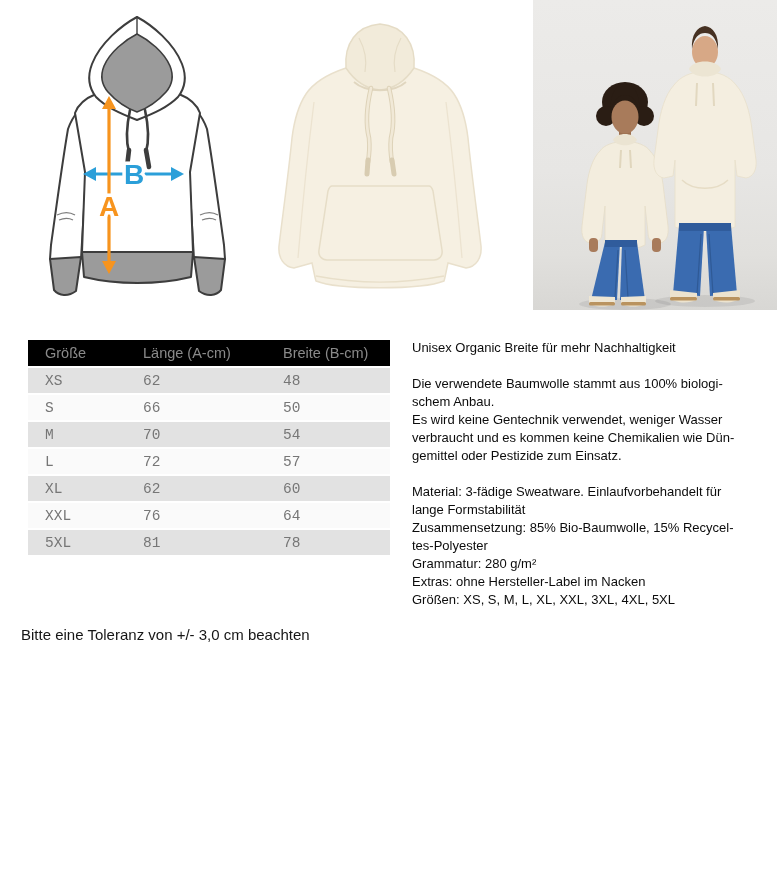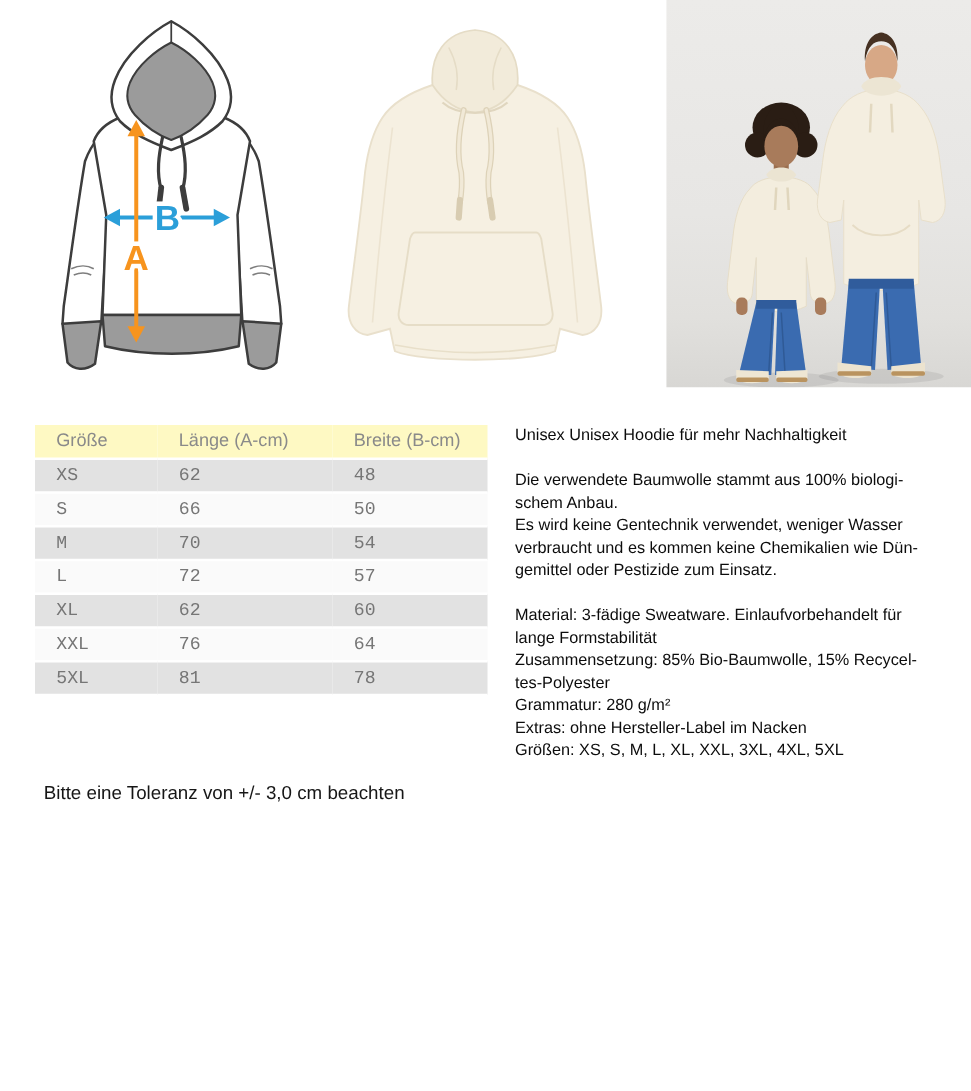--- a/index.html
+++ b/index.html
@@ -18,32 +18,32 @@
   .models-photo  { left:533px; top:0;    width:244px; height:310px; }
   figure svg { display:block; width:100%; height:100%; }
 
   
   .size-table {
     position:absolute; left:28px; top:340px; width:362px;
     border-collapse:collapse; table-layout:fixed;
   }
   .size-table th {
     text-align:left; font-weight:400; font-size:14.5px;
-    color:#8a8a8a; background:#fef9c3;
+    color:#8a8a8a; background:#000000;
     height:27px; padding-left:17px; border-bottom:2px solid #ffffff;
   }
   .size-table td {
     font-size:14.5px; color:#767676;
     height:27px; padding-left:17px; border-bottom:2px solid #ffffff;font-family:Liberation Mono, monospace;
   }
   .size-table tbody tr:nth-child(odd)  { background:#e2e2e2; }
   .size-table tbody tr:nth-child(even) { background:#fafafa; }
 
   .tolerance {
-    position:absolute; left:35px; top:626px;
+    position:absolute; left:21px; top:626px;
     font-size:15px; color:#161616;
   }
 
   .description {
     position:absolute; left:412px; top:339px;
     font-size:13px; line-height:18px; color:#0c0c0c;
   }
   .description p { white-space:nowrap; margin:0 0 18px 0; }
 
   
@@ -260,18 +260,18 @@
       <td>5XL</td>
       <td>81</td>
       <td>78</td>
     </tr>
   </tbody>
   </table>
 
   <p class="tolerance">Bitte eine Toleranz von +/- 3,0 cm beachten</p>
 
   <div class="description">
-      <p>Unisex Unisex Hoodie für mehr Nachhaltigkeit</p>
+      <p>Unisex Organic Breite für mehr Nachhaltigkeit</p>
       <p>Die verwendete Baumwolle stammt aus 100% biologi-<br>schem Anbau.<br>Es wird keine Gentechnik verwendet, weniger Wasser<br>verbraucht und es kommen keine Chemikalien wie Dün-<br>gemittel oder Pestizide zum Einsatz.</p>
       <p>Material: 3-fädige Sweatware. Einlaufvorbehandelt für<br>lange Formstabilität<br>Zusammensetzung: 85% Bio-Baumwolle, 15% Recycel-<br>tes-Polyester<br>Grammatur: 280 g/m²<br>Extras: ohne Hersteller-Label im Nacken<br>Größen:  XS, S, M, L, XL, XXL, 3XL, 4XL, 5XL</p>
     </div>
 
 </div>
 
 </body></html>

